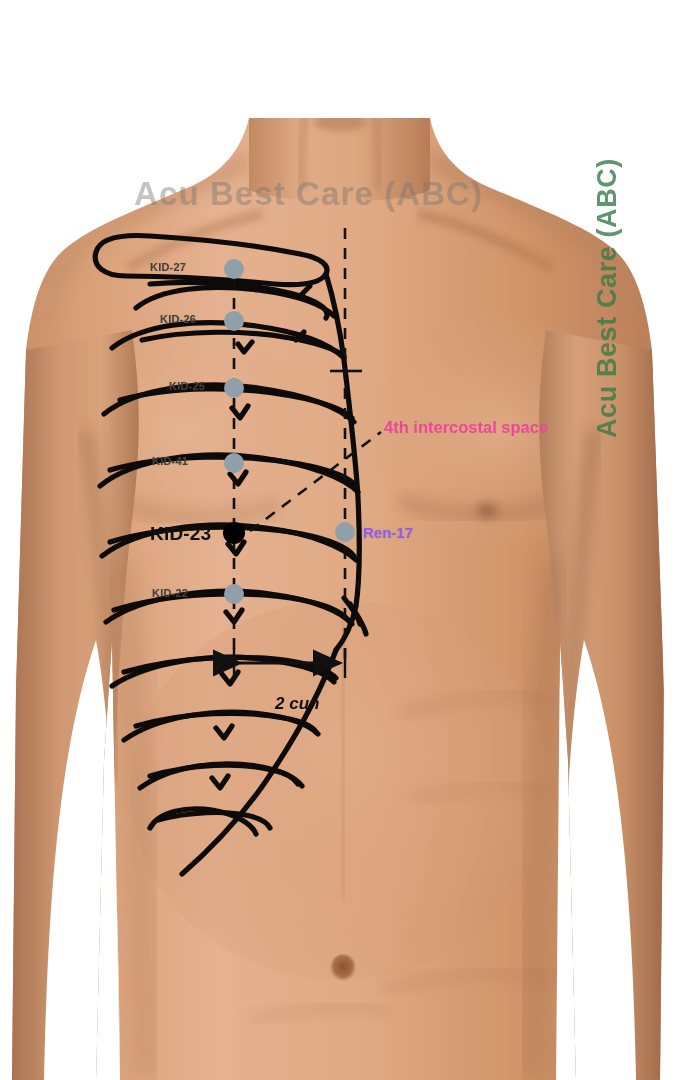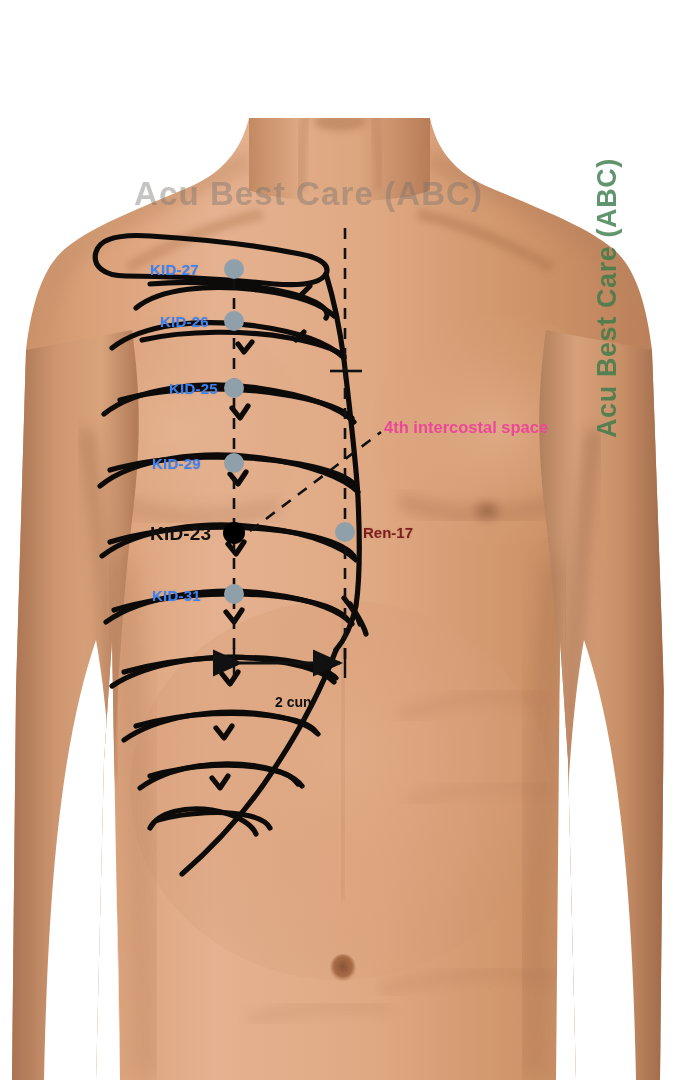--- a/index.html
+++ b/index.html
@@ -25,47 +25,48 @@
     display: block;
   }
   .lbl {
     position: absolute;
     white-space: nowrap;
     font-family: "Liberation Sans", sans-serif;
     line-height: 1;
     user-select: none;
   }
   .kid-lbl {
-    font-size: 15px;
-    font-weight: 700;
-    color: #3b82f6;
+    font-size: 11px;
+    font-weight: 700;
+    color: #404040;
     letter-spacing: .2px;
     text-shadow: 0 0 2px rgba(120,80,55,.25);
   }
   .kid-lbl.active {
     font-size: 19px;
     font-weight: 700;
     color: #101010;
     text-shadow: none;
   }
   .ren-lbl {
     font-size: 15px;
     font-weight: 700;
-    color: #7f1d1d;
+    color: #8b5cf6;
     text-shadow: 0 0 2px rgba(120,80,55,.25);
   }
   .anno-lbl {
     font-size: 16.5px;
     font-weight: 700;
     color: #ec4899;
   }
   .cun-lbl {
-    font-size: 14px;
+    font-size: 17px;
     font-weight: 700;
     color: #111111;
+    font-style: italic;
   }
   .wm-top {
     position: absolute;
     left: 134px;
     top: 175px;
     font-size: 33px;
     font-weight: 700;
     letter-spacing: 1.1px;
     color: rgba(120,114,112,0.42);
     user-select: none;
@@ -300,21 +301,21 @@
     <circle cx="234" cy="594" r="10" fill="#8fa0ab"></circle>
     <circle cx="345" cy="532" r="10" fill="#8fa0ab"></circle>
   </svg>
 
   <div class="wm-top">Acu Best Care (ABC)</div>
   <div class="wm-side">Acu Best Care (ABC)</div>
 
   <div class="lbl kid-lbl" style="left:150px; top:262px;">KID-27</div>
   <div class="lbl kid-lbl" style="left:152px; top:314px;margin-left:8px;">KID-26</div>
   <div class="lbl kid-lbl" style="left:169px; top:381px;">KID-25</div>
-  <div class="lbl kid-lbl" style="left:152px; top:456px;">KID-29</div>
+  <div class="lbl kid-lbl" style="left:152px; top:456px;">KID-41</div>
   <div class="lbl kid-lbl active" style="left:150px; top:524px;">KID-23</div>
-  <div class="lbl kid-lbl" style="left:152px; top:588px;">KID-31</div>
+  <div class="lbl kid-lbl" style="left:152px; top:588px;">KID-22</div>
   <div class="lbl ren-lbl" style="left:363px; top:525px;">Ren-17</div>
 
   <div class="lbl anno-lbl" style="left:384px; top:419px;">4th intercostal space</div>
   <div class="lbl cun-lbl" style="left:275px; top:695px;">2 cun</div>
 
 </div>
 
 </body></html>

